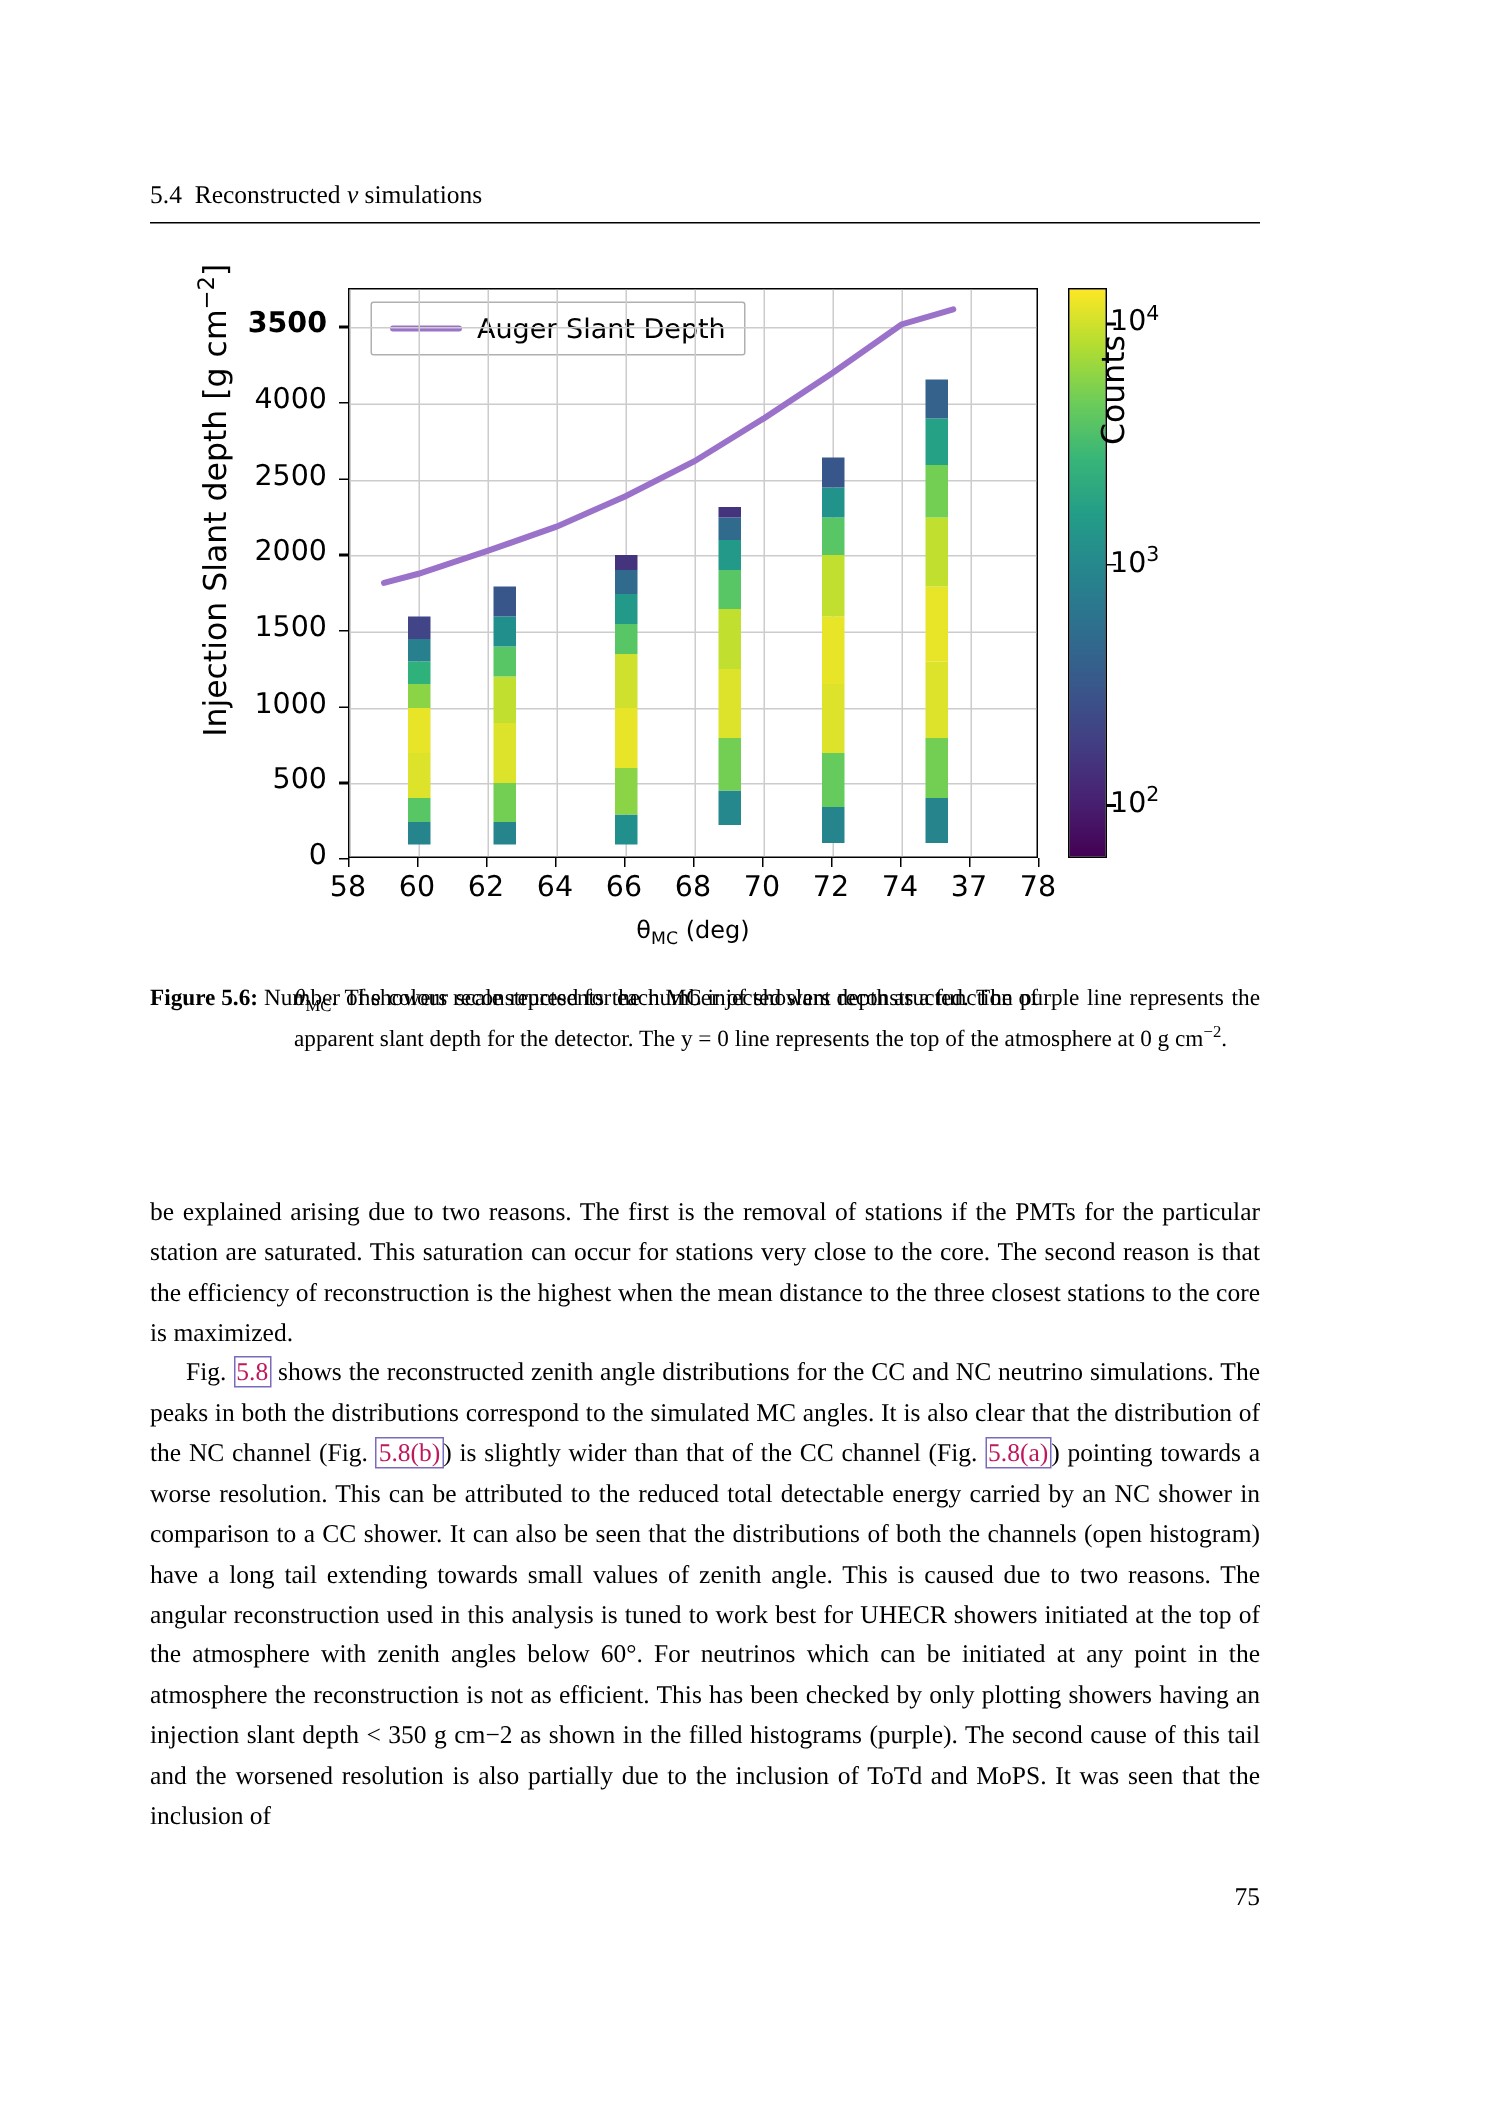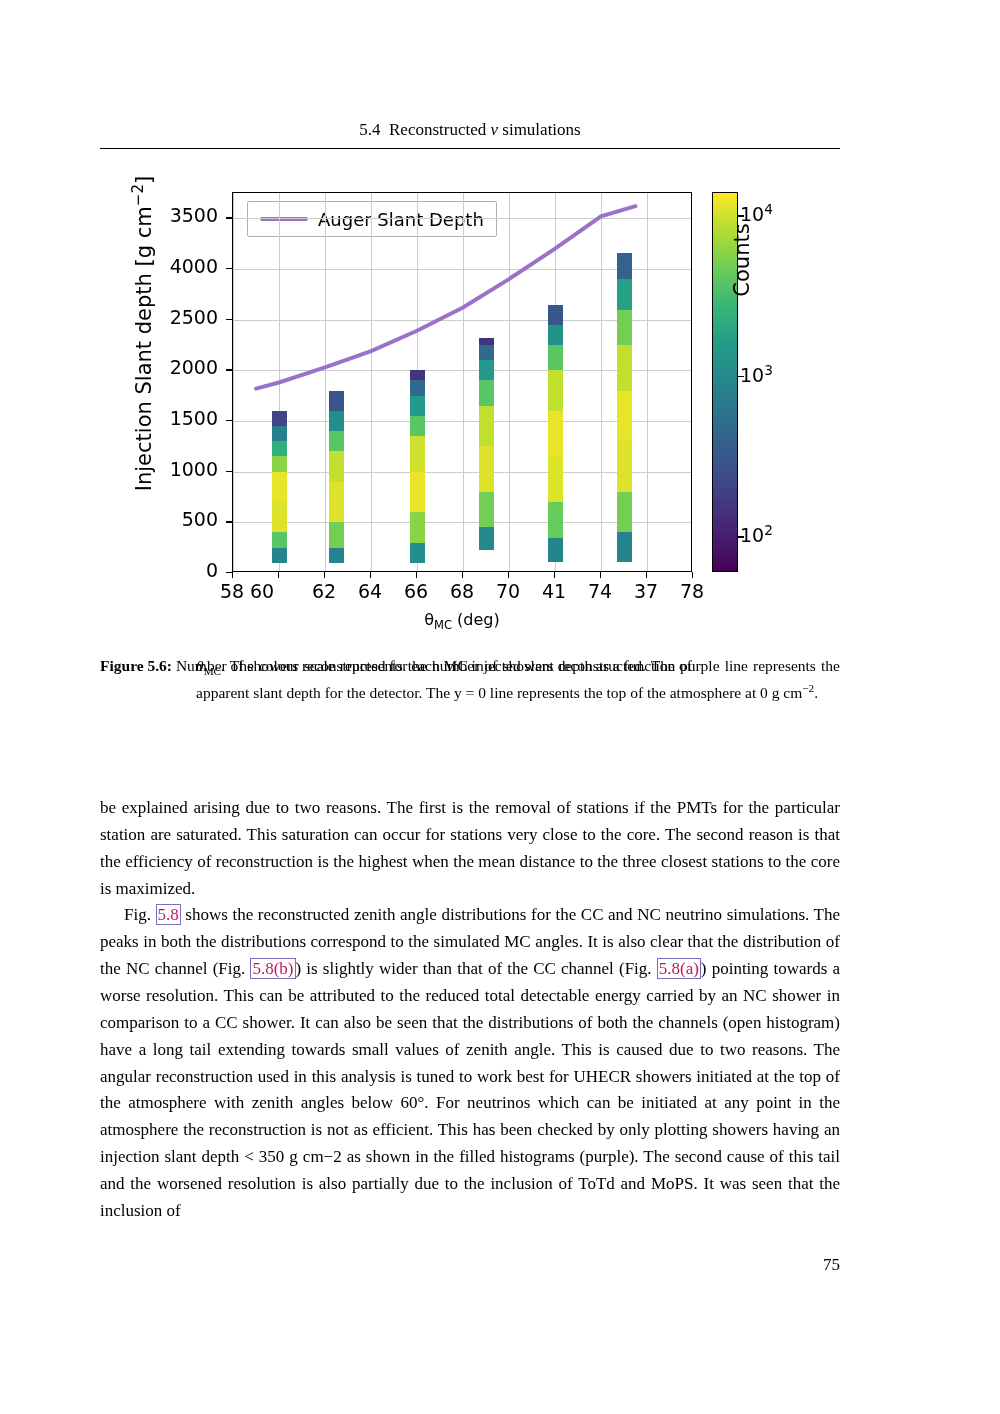--- a/index.html
+++ b/index.html
@@ -14,21 +14,21 @@
     font-family: "Liberation Serif", serif;
     color: #000000;
   }
 
   
   .header {
     position: absolute;
     left: 100px;
     top: 120px;
     width: 740px;
-    text-align: center;
+    text-align: left;
     font-size: 17px;
     font-family: "Liberation Serif", serif;
   }
   .header .em { font-style: italic; }
   .header-rule {
     position: absolute;
     left: 100px;
     top: 148px;
     width: 740px;
     height: 1px;
@@ -266,40 +266,40 @@
         <div class="ytick" style="left: 48px; top: 287.667px;">1000</div>
         <div class="ytick-mark" style="left: 126px; top: 300.667px;"></div>
         <div class="ytick" style="left: 48px; top: 237px;">1500</div>
         <div class="ytick-mark" style="left: 126px; top: 250px;"></div>
         <div class="ytick" style="left: 48px; top: 186.333px;">2000</div>
         <div class="ytick-mark" style="left: 126px; top: 199.333px;"></div>
         <div class="ytick" style="left: 48px; top: 135.667px;">2500</div>
         <div class="ytick-mark" style="left: 126px; top: 148.667px;"></div>
         <div class="ytick" style="left: 48px; top: 85px;">4000</div>
         <div class="ytick-mark" style="left: 126px; top: 98px;"></div>
-        <div class="ytick" style="left: 48px; top: 34.3333px;">3500</div>
+        <div class="ytick" style="left: 48px; top: 34.3333px; font-weight: bold;">3500</div>
         <div class="ytick-mark" style="left: 126px; top: 47.3333px;"></div>
       </div>
 
     <div id="xticks">
         <div class="xtick" style="left: 112px; top: 410px;">58</div>
         <div class="xtick-mark" style="left: 132px; top: 402px;"></div>
-        <div class="xtick" style="left: 142px; top: 410px;">60</div>
+        <div class="xtick" style="left: 158px; top: 410px;">60</div>
         <div class="xtick-mark" style="left: 178px; top: 402px;"></div>
         <div class="xtick" style="left: 204px; top: 410px;">62</div>
         <div class="xtick-mark" style="left: 224px; top: 402px;"></div>
         <div class="xtick" style="left: 250px; top: 410px;">64</div>
         <div class="xtick-mark" style="left: 270px; top: 402px;"></div>
         <div class="xtick" style="left: 296px; top: 410px;">66</div>
         <div class="xtick-mark" style="left: 316px; top: 402px;"></div>
         <div class="xtick" style="left: 342px; top: 410px;">68</div>
         <div class="xtick-mark" style="left: 362px; top: 402px;"></div>
         <div class="xtick" style="left: 388px; top: 410px;">70</div>
         <div class="xtick-mark" style="left: 408px; top: 402px;"></div>
-        <div class="xtick" style="left: 434px; top: 410px;">41</div>
+        <div class="xtick" style="left: 434px; top: 410px;">72</div>
         <div class="xtick-mark" style="left: 454px; top: 402px;"></div>
         <div class="xtick" style="left: 480px; top: 410px;">74</div>
         <div class="xtick-mark" style="left: 500px; top: 402px;"></div>
         <div class="xtick" style="left: 526px; top: 410px;">37</div>
         <div class="xtick-mark" style="left: 546px; top: 402px;"></div>
         <div class="xtick" style="left: 572px; top: 410px;">78</div>
         <div class="xtick-mark" style="left: 592px; top: 402px;"></div>
       </div>
 
     <div class="axes" id="axes">

